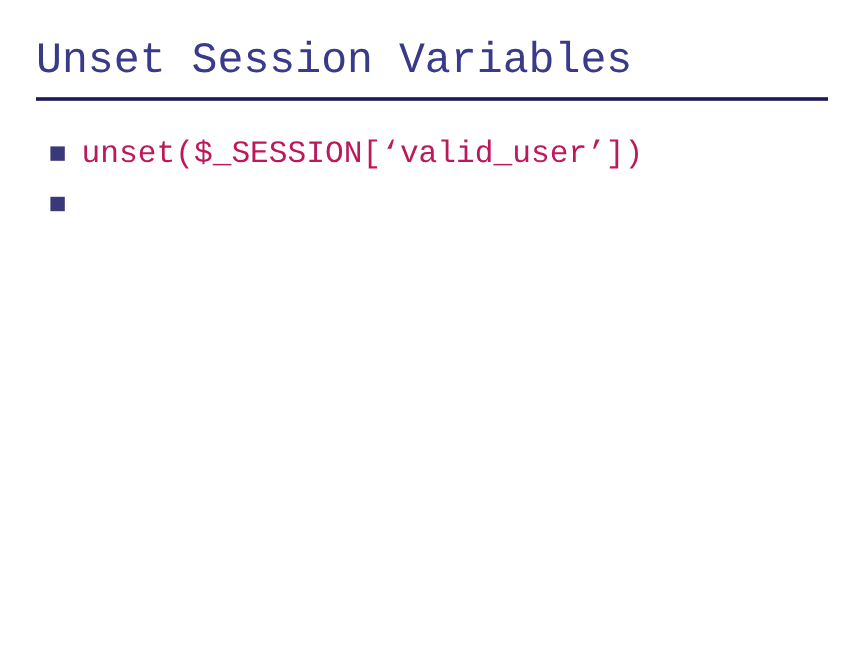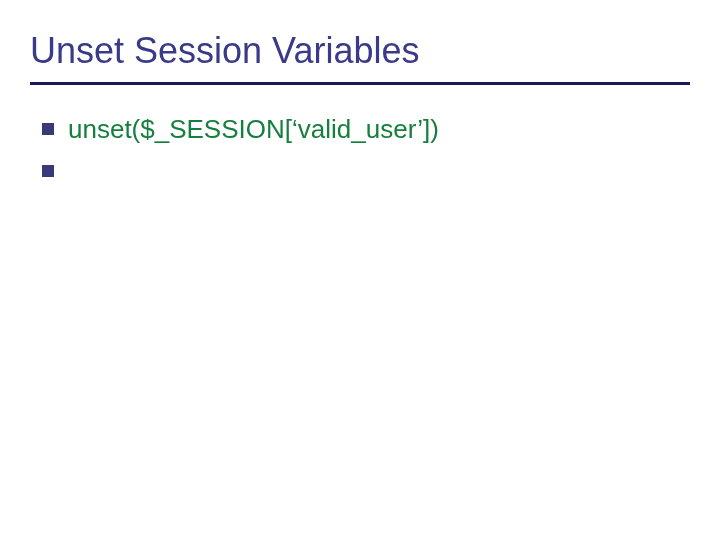--- a/index.html
+++ b/index.html
@@ -1,15 +1,15 @@
 <!DOCTYPE html>
 <html><head>
 <meta charset="utf-8">
 <style>
-  * { margin: 0; padding: 0; box-sizing: border-box; }
+  * { margin: 0; padding: 0; box-sizing: border-box; font-family: Liberation Mono, monospace; }
   html, body { width: 720px; height: 540px; }
   body {
     background: #ffffff;
     font-family: Arial, Helvetica, sans-serif;
     padding: 30px 30px 0 30px;
   }
   .title {
     color: #3a3a8a;
     font-size: 36px;
     font-weight: 400;
@@ -27,21 +27,21 @@
   }
   .bullet-icon {
     flex: 0 0 auto;
     width: 12px;
     height: 12px;
     background: #39397a;
     margin-top: 10px;
     margin-right: 14px;
   }
   .bullet-text {
-    color: #15803d;
+    color: #be185d;
     font-size: 26px;
     line-height: 1.3;
   }
 </style>
 </head>
 <body>
 
 <h1 class="title">Unset Session Variables</h1>
 
 <div class="bullet-list">

